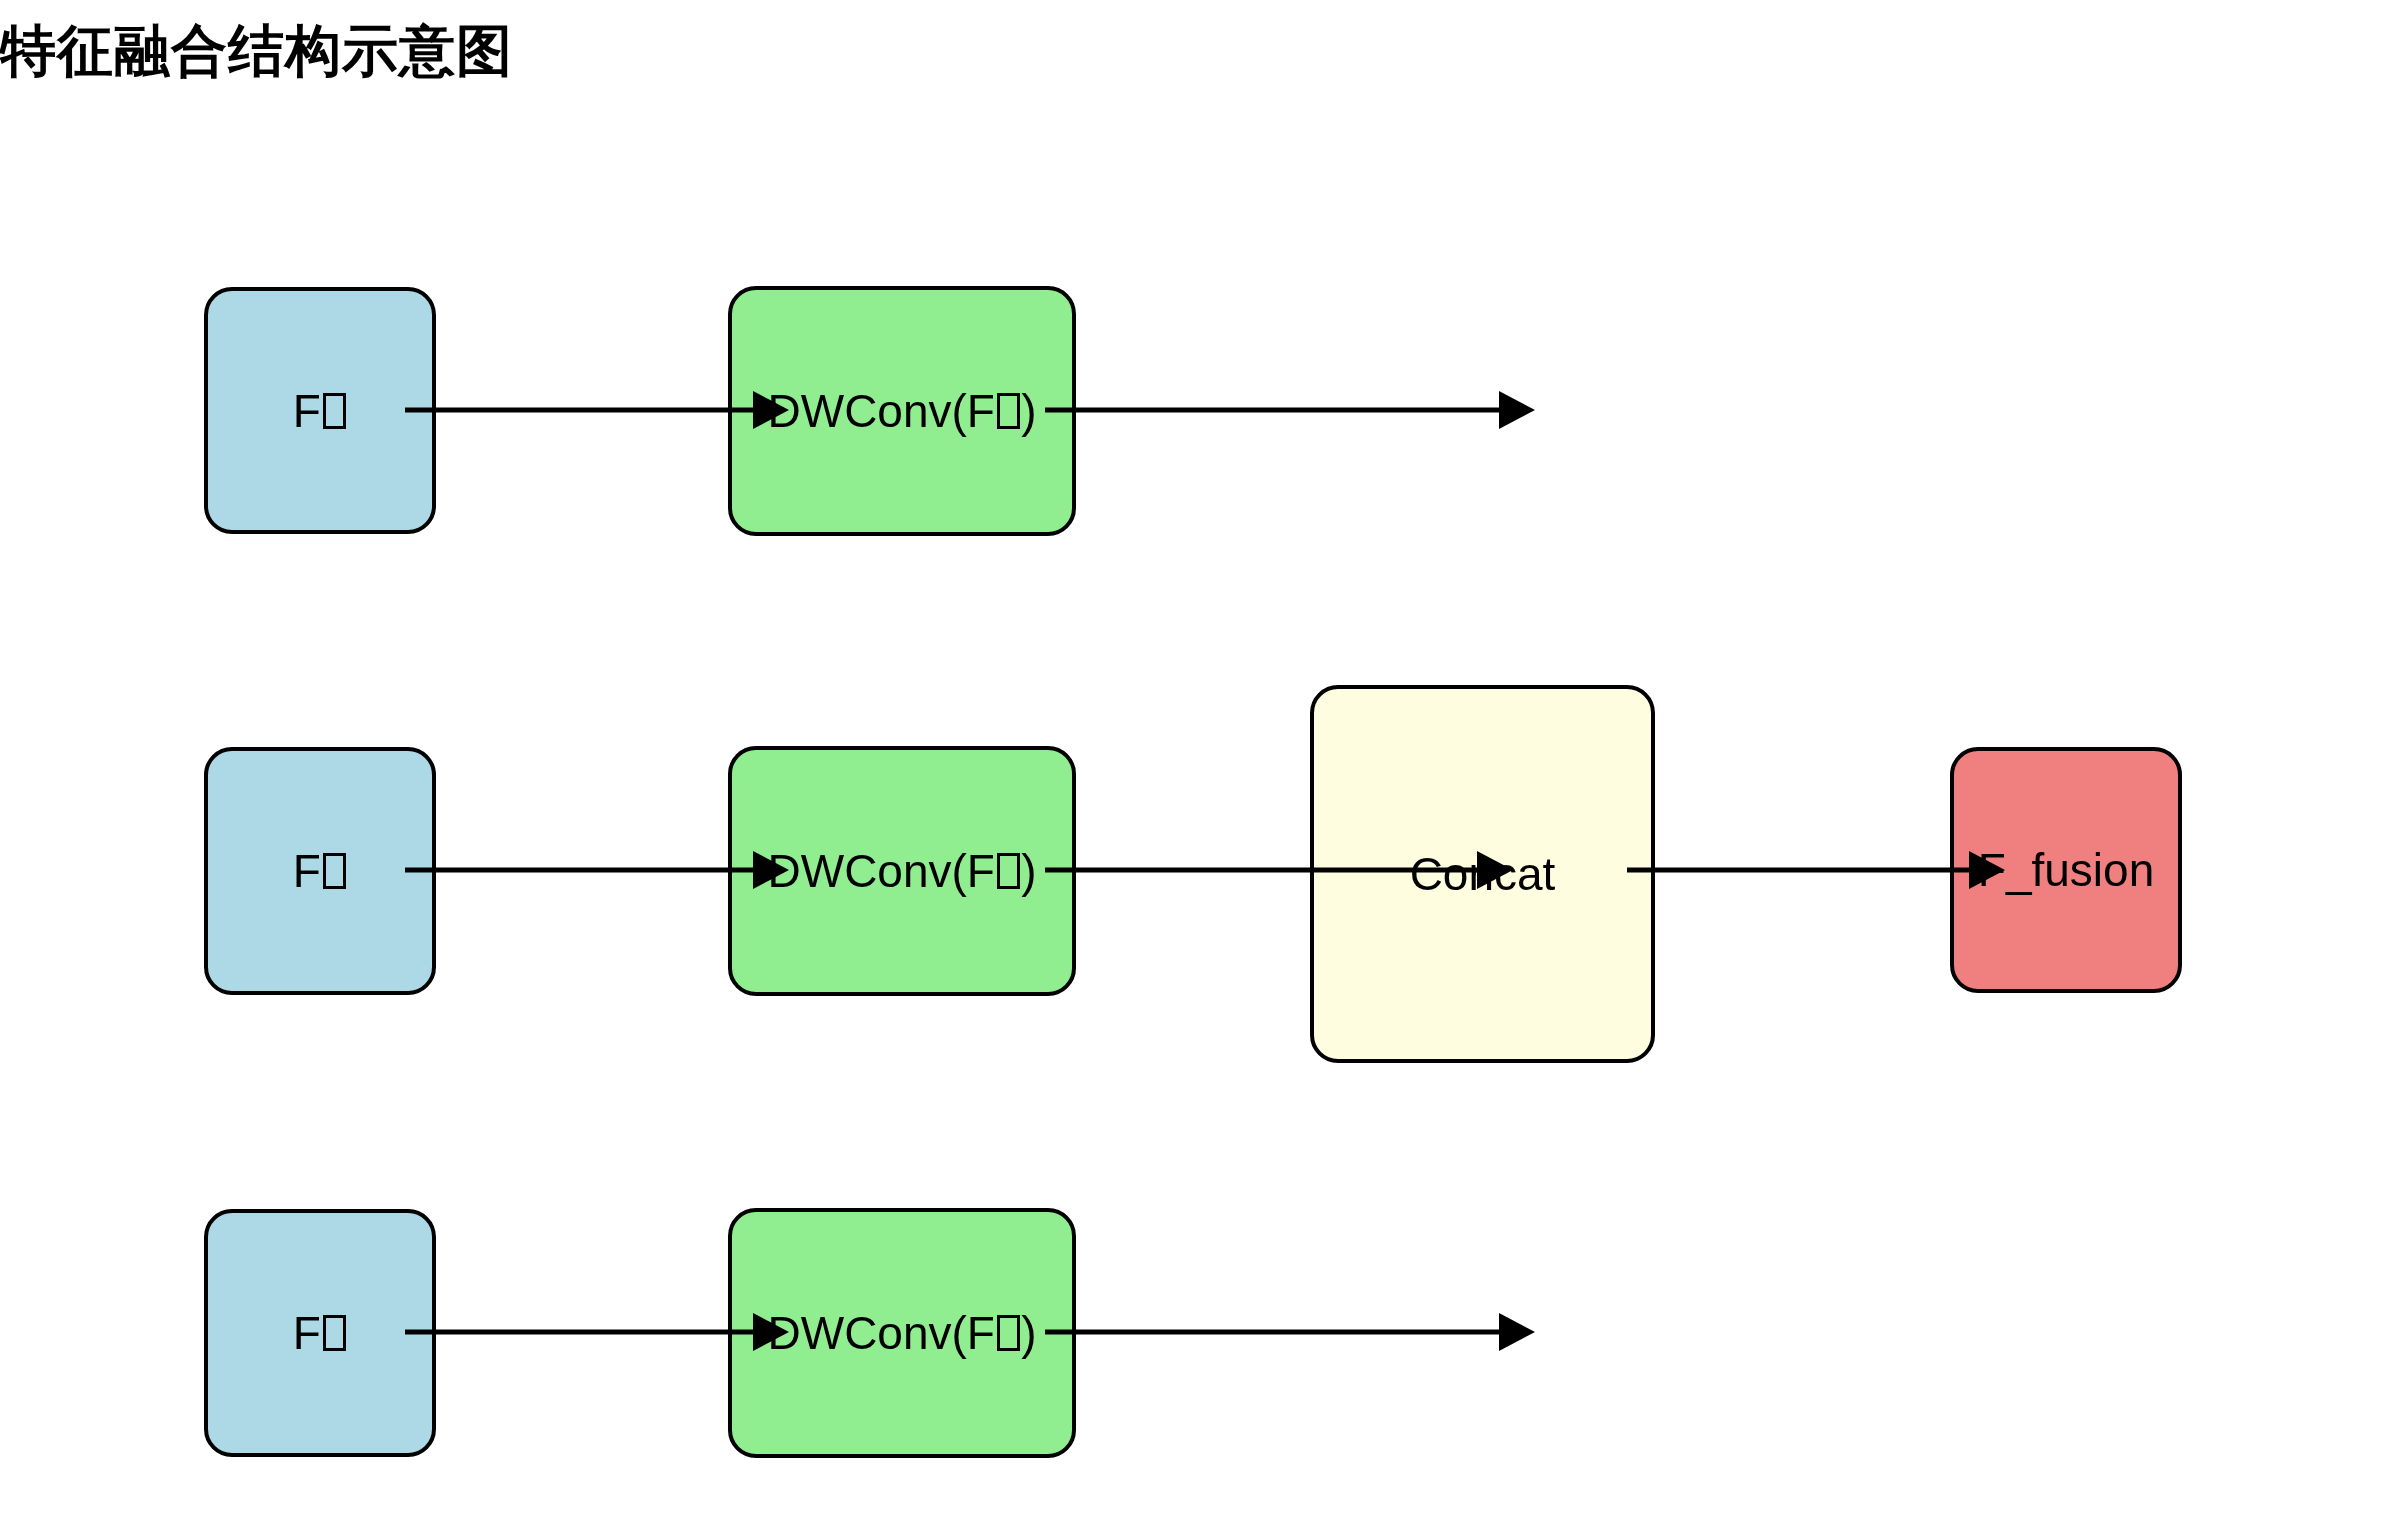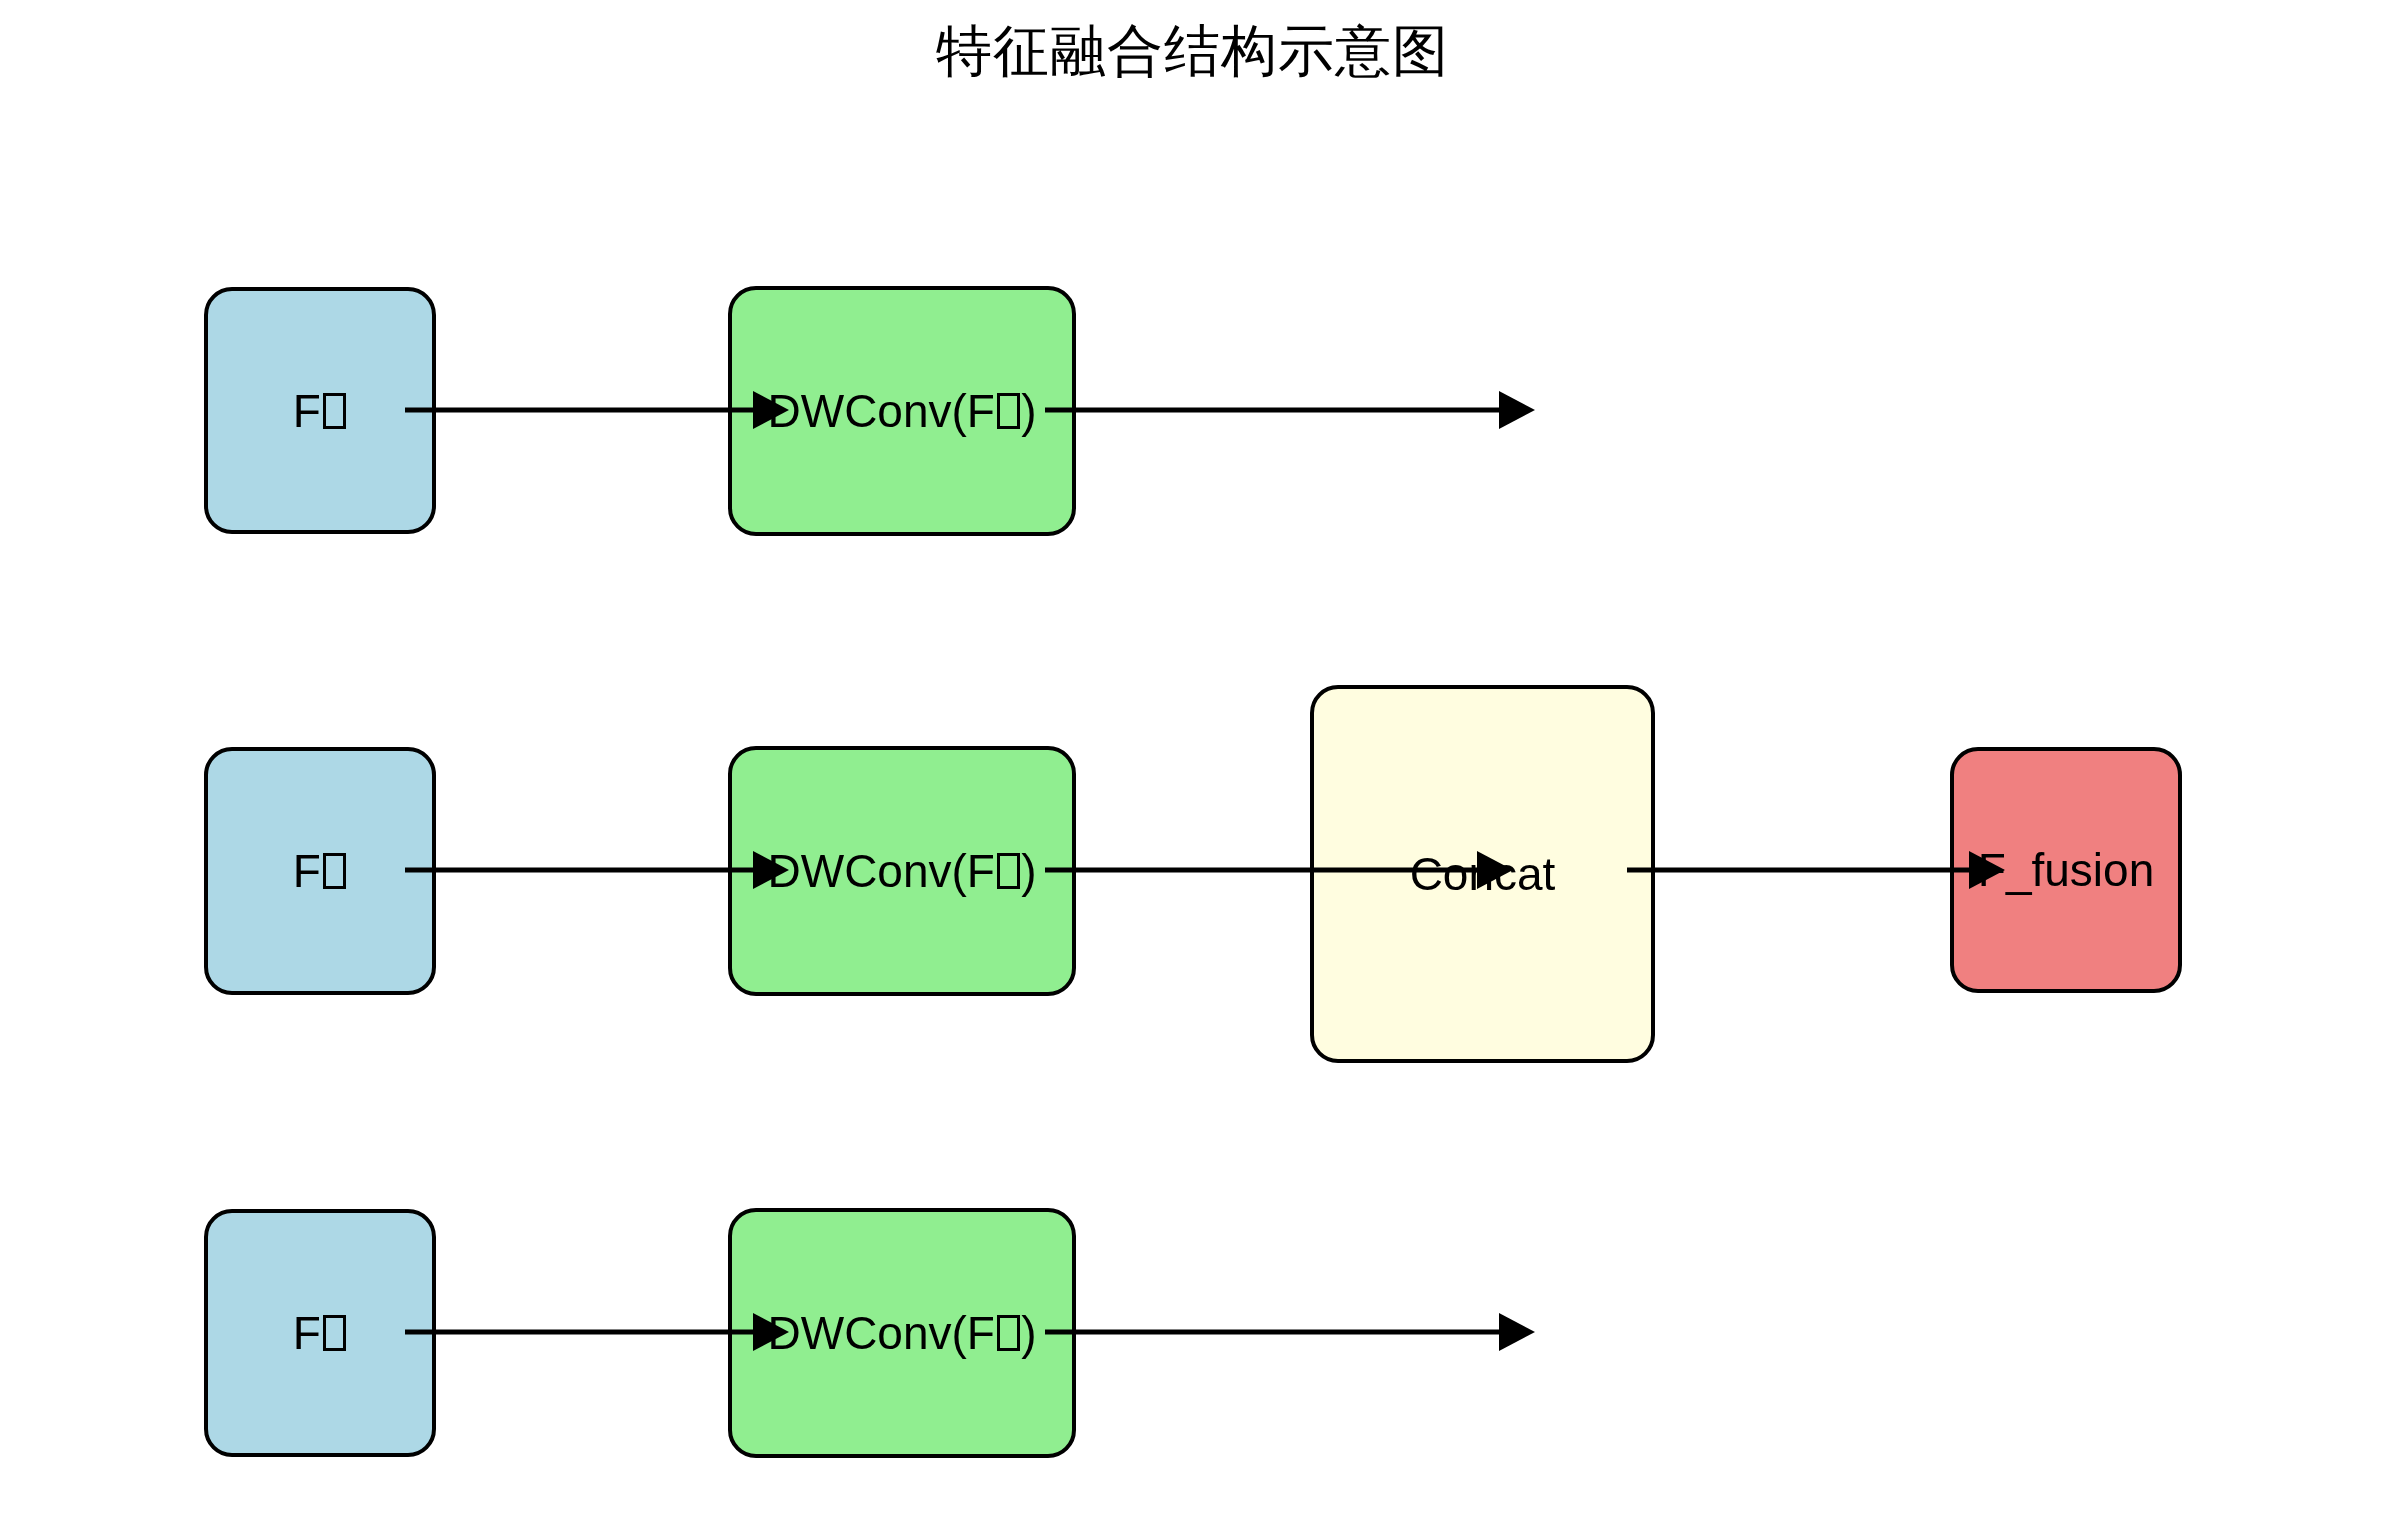--- a/index.html
+++ b/index.html
@@ -7,25 +7,26 @@
     position: relative;
     width: 2385px;
     height: 1517px;
     background: #ffffff;
     font-family: "Liberation Sans", "DejaVu Sans", sans-serif;
     overflow: hidden;
   }
   #title {
     position: absolute;
     left: 0; right: 0; top: 14px;
-    text-align: center;
+    text-align: left;
     font-size: 56px;
     letter-spacing: 1px;
     color: #000;
     white-space: nowrap;
+    font-weight: bold;
   }
   .node {
     position: absolute;
     border: 4px solid #000;
     border-radius: 28px;
     display: flex;
     align-items: center;
     justify-content: center;
     font-size: 46px;
     color: #000;

